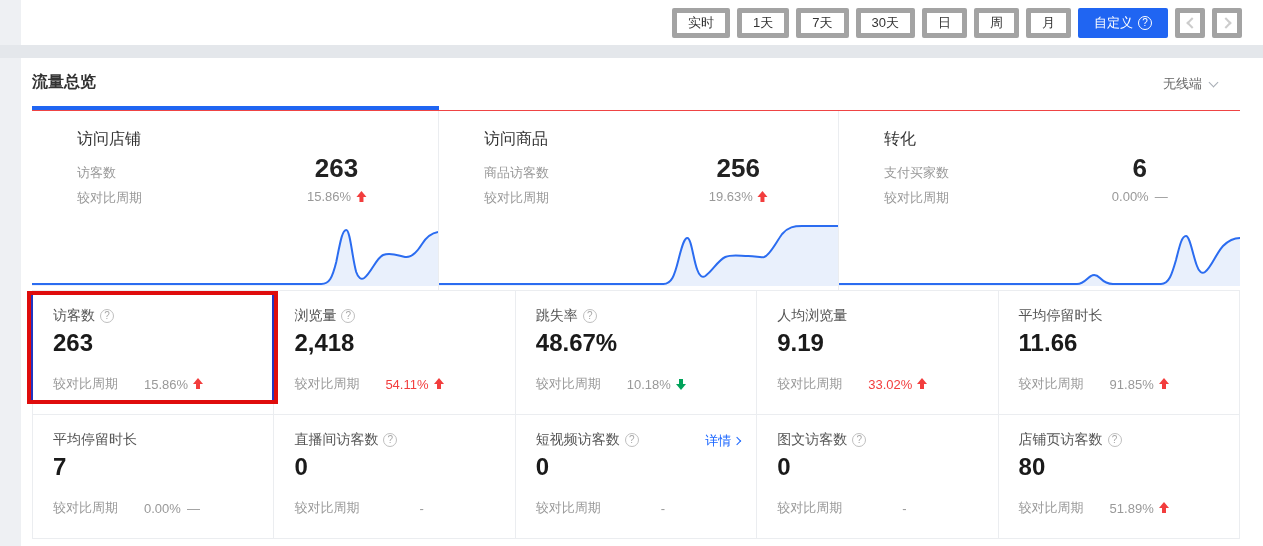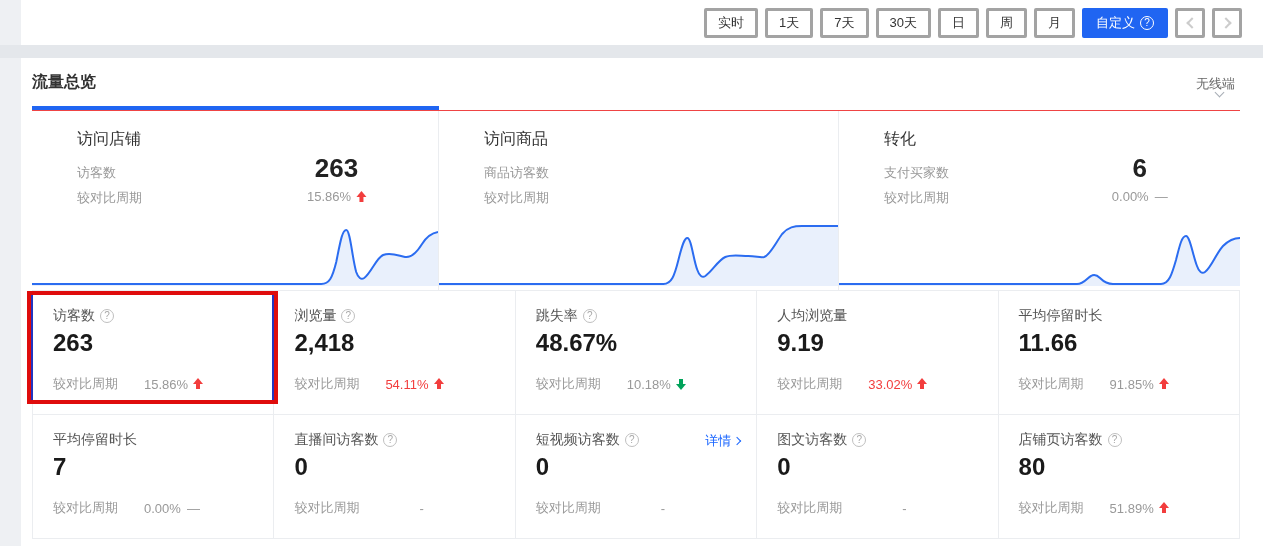--- a/index.html
+++ b/index.html
@@ -3,38 +3,38 @@
 <meta charset="utf-8">
 <style>
   * { margin:0; padding:0; box-sizing:border-box; }
   body { font-family:"Liberation Sans","DejaVu Sans",sans-serif; }
   .stage{position:relative;width:1263px;height:546px;background:#eef0f3;overflow:hidden;}
 
   
   .toolbar{position:absolute;left:21px;right:0;top:0;height:45px;background:#fff;
     display:flex;align-items:center;justify-content:flex-end;padding-right:21px;}
   .tb-group{display:flex;align-items:center;gap:7px;}
-  .tbtn{height:30px;padding:0 11px;border:3px solid #a3a3a3;background:#fff;color:#333;
+  .tbtn{height:30px;padding:0 11px;border:5px solid #a3a3a3;background:#fff;color:#333;
     font-size:13px;border-radius:2px;display:flex;align-items:center;justify-content:center;cursor:pointer;white-space:nowrap;}
   .tbtn.primary{background:#2065f2;border-color:#2065f2;color:#fff;}
   .tbtn.nav{width:30px;padding:0;}
   .chev-l,.chev-r{display:inline-block;width:8px;height:8px;border-left:2px solid #ccc;border-bottom:2px solid #ccc;}
   .chev-l{transform:rotate(45deg);margin-left:3px;}
   .chev-r{transform:rotate(-135deg);margin-right:3px;}
 
   .date-box{position:absolute;left:21px;top:8px;width:375px;height:38px;border:4px solid #e60d0d;
     display:flex;align-items:center;padding-left:9px;}
   .date-text{font-size:13px;color:#333;white-space:nowrap;}
 
   .band{position:absolute;left:0;top:45px;width:100%;height:13px;background:#e4e7eb;}
 
   
   .panel{position:absolute;left:21px;top:58px;width:1242px;height:488px;background:#fff;}
   .p-title{position:absolute;left:11px;top:14px;font-size:16px;font-weight:bold;color:#333;}
-  .terminal{position:absolute;right:28px;top:17px;font-size:13px;color:#666;display:flex;align-items:center;cursor:pointer;flex-direction:column;}
+  .terminal{position:absolute;right:46px;top:17px;font-size:13px;color:#666;display:flex;align-items:center;cursor:pointer;}
   .chev-d{display:inline-block;width:7px;height:7px;border-right:1.5px solid #a7adb5;border-bottom:1.5px solid #a7adb5;
     transform:rotate(45deg);margin-left:8px;margin-top:-4px;}
   .tab-bar{position:absolute;left:11px;top:48px;width:407px;height:4px;background:#2065f2;}
 
   
   .cards{position:absolute;left:11px;top:52px;width:1208px;height:180px;display:flex;border-top:1px solid #ef4444;}
   .card{position:relative;height:180px;border-right:1px solid #ebedf0;}
   .card:last-child{border-right:none;}
   .card-title{position:absolute;left:45px;top:18px;font-size:16px;color:#333;}
   .card-l1{position:absolute;left:45px;top:53px;font-size:13px;color:#999;}
@@ -131,20 +131,27 @@
             <path d="M0 62 L290 62 C298 62 301 56 305 40 C309 20 311 8 315 8 C319 8 321 36 325 50 C327 56 330 58 333 56 C340 51 345 36 352 33 C360 30 368 34 374 35 C380 36 386 30 391 22 C396 14 401 11 407 10 L407 64 L0 64 Z" fill="#e9f0fc"></path>
             <path d="M0 62 L290 62 C298 62 301 56 305 40 C309 20 311 8 315 8 C319 8 321 36 325 50 C327 56 330 58 333 56 C340 51 345 36 352 33 C360 30 368 34 374 35 C380 36 386 30 391 22 C396 14 401 11 407 10" fill="none" stroke="#2b6cf0" stroke-width="2"></path>
           </svg>
         </div>
       </div>
 
       <div class="card" style="width:400px;">
         <div class="card-title">访问商品</div>
         <div class="card-l1">商品访客数</div>
         <div class="card-l2">较对比周期</div>
+        <div class="vcol">
+          <div class="big">256</div>
+          <div class="pct">
+            <span>19.63%</span>
+            <span class="arr red"></span>
+          </div>
+        </div>
         <div class="spark">
           <svg viewBox="0 0 400 64" preserveAspectRatio="none">
             <path d="M0 62 L225 62 C233 62 236 54 240 38 C244 22 246 16 249 16 C253 16 255 38 259 48 C261 54 264 56 267 54 C274 49 280 38 287 35 C294 32 302 34 310 34 C318 34 322 36 326 35 C332 33 338 20 344 12 C350 5 356 4 364 4 L400 4 L400 64 L0 64 Z" fill="#e9f0fc"></path>
             <path d="M0 62 L225 62 C233 62 236 54 240 38 C244 22 246 16 249 16 C253 16 255 38 259 48 C261 54 264 56 267 54 C274 49 280 38 287 35 C294 32 302 34 310 34 C318 34 322 36 326 35 C332 33 338 20 344 12 C350 5 356 4 364 4 L400 4" fill="none" stroke="#2b6cf0" stroke-width="2"></path>
           </svg>
         </div>
       </div>
 
       <div class="card" style="width:401px;">
         <div class="card-title">转化</div>

